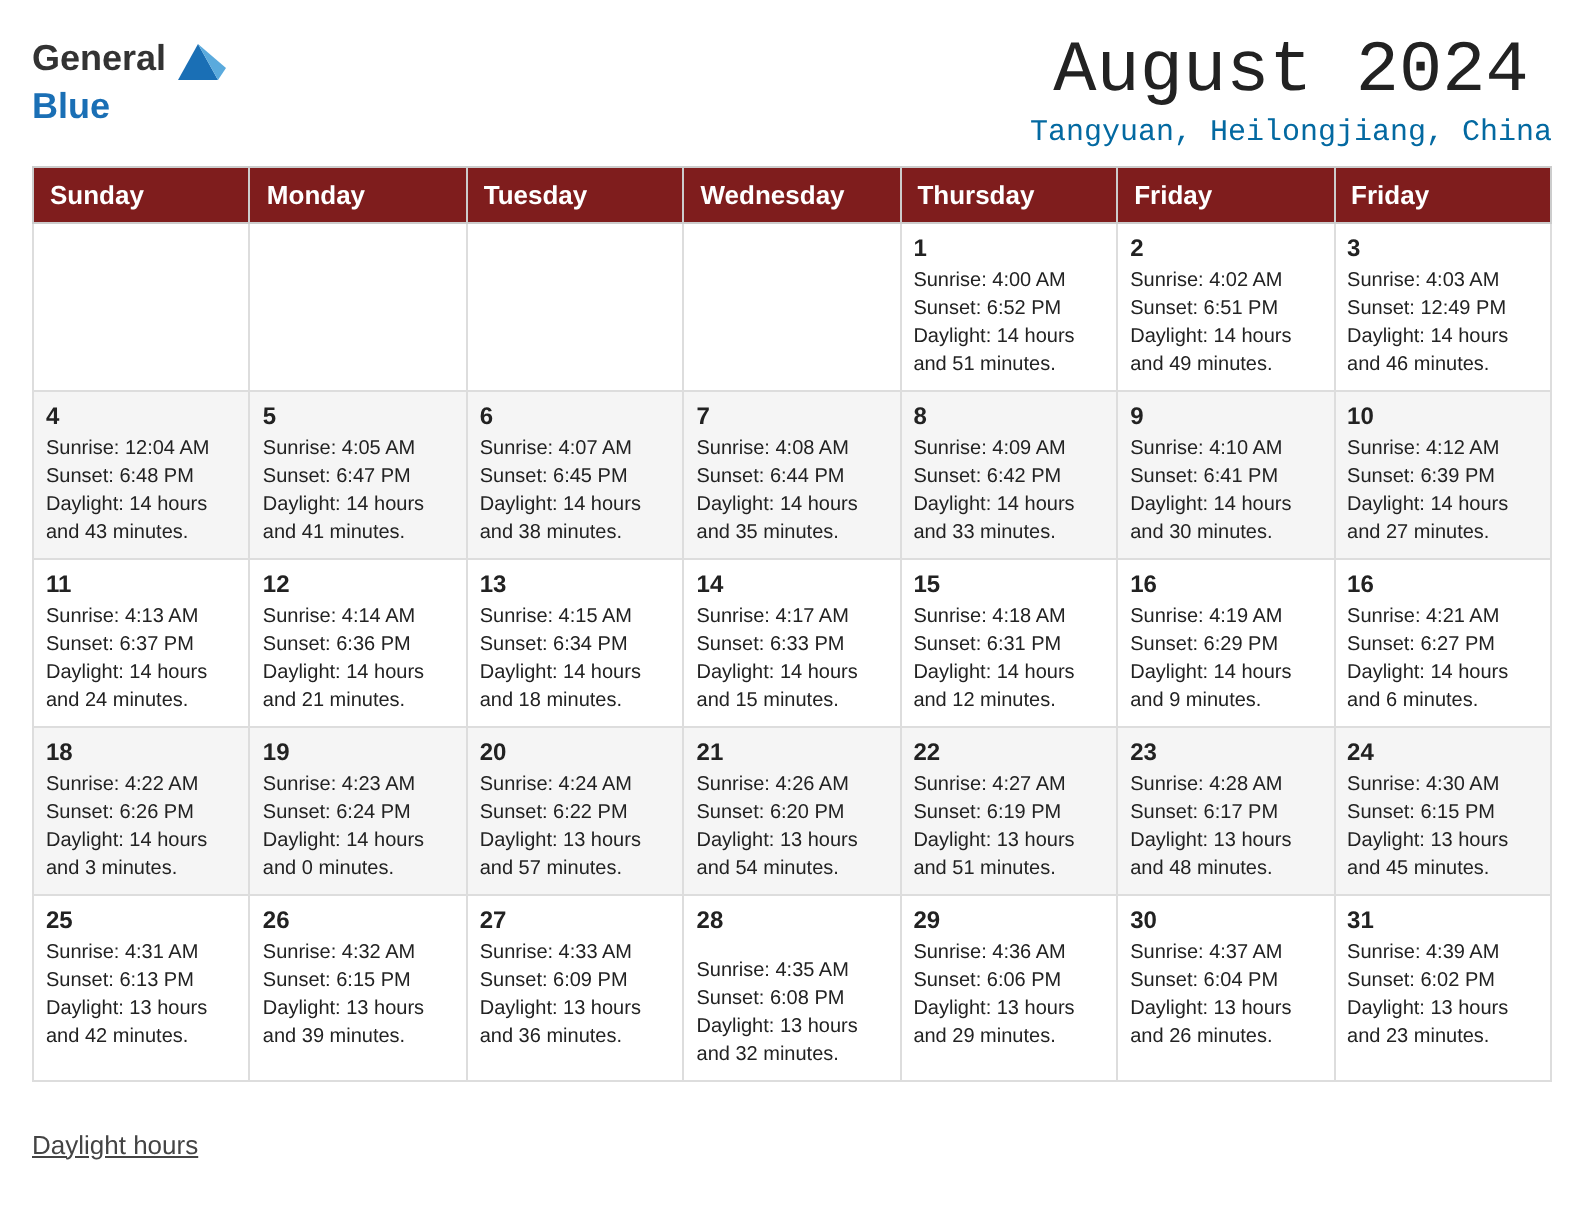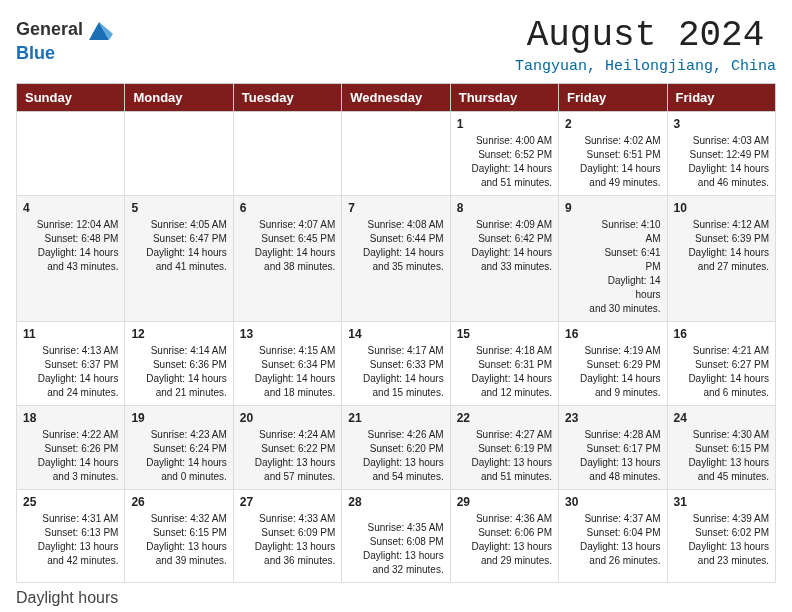--- a/index.html
+++ b/index.html
@@ -79,29 +79,29 @@
     }
     .day-number {
       font-weight: bold;
       font-size: 12px;
       margin-bottom: 3px;
     }
     .day-detail {
       font-size: 10px;
       line-height: 1.4;
       color: #222;
-      text-align: right;
     }
     .empty-cell {
       background: #fff !important;
     }
     .footer-note {
-      margin-top: 6px;
-      font-size: 16px;
+      margin-top: 24px;
+      font-size: 13px;
       color: #444;
+      text-decoration: underline;
     }
   </style>
 </head>
 <body>
 
 <div class="header-section">
   <div class="logo-area">
     <div>
       <div style="display:flex;align-items:center;">
         <span class="logo-text logo-general">General</span>
@@ -190,21 +190,21 @@
         </td>
         <td>
           <div class="day-number">8</div>
           <div class="day-detail" style="white-space: pre-line;">Sunrise: 4:09 AM
 Sunset: 6:42 PM
 Daylight: 14 hours
 and 33 minutes.</div>
         </td>
         <td>
           <div class="day-number">9</div>
-          <div class="day-detail" style="white-space: pre-line; margin-left: 24px;">Sunrise: 4:10 AM
+          <div class="day-detail" style="white-space: pre-line;">Sunrise: 4:10 AM
 Sunset: 6:41 PM
 Daylight: 14 hours
 and 30 minutes.</div>
         </td>
         <td>
           <div class="day-number">10</div>
           <div class="day-detail" style="white-space: pre-line;">Sunrise: 4:12 AM
 Sunset: 6:39 PM
 Daylight: 14 hours
 and 27 minutes.</div>

